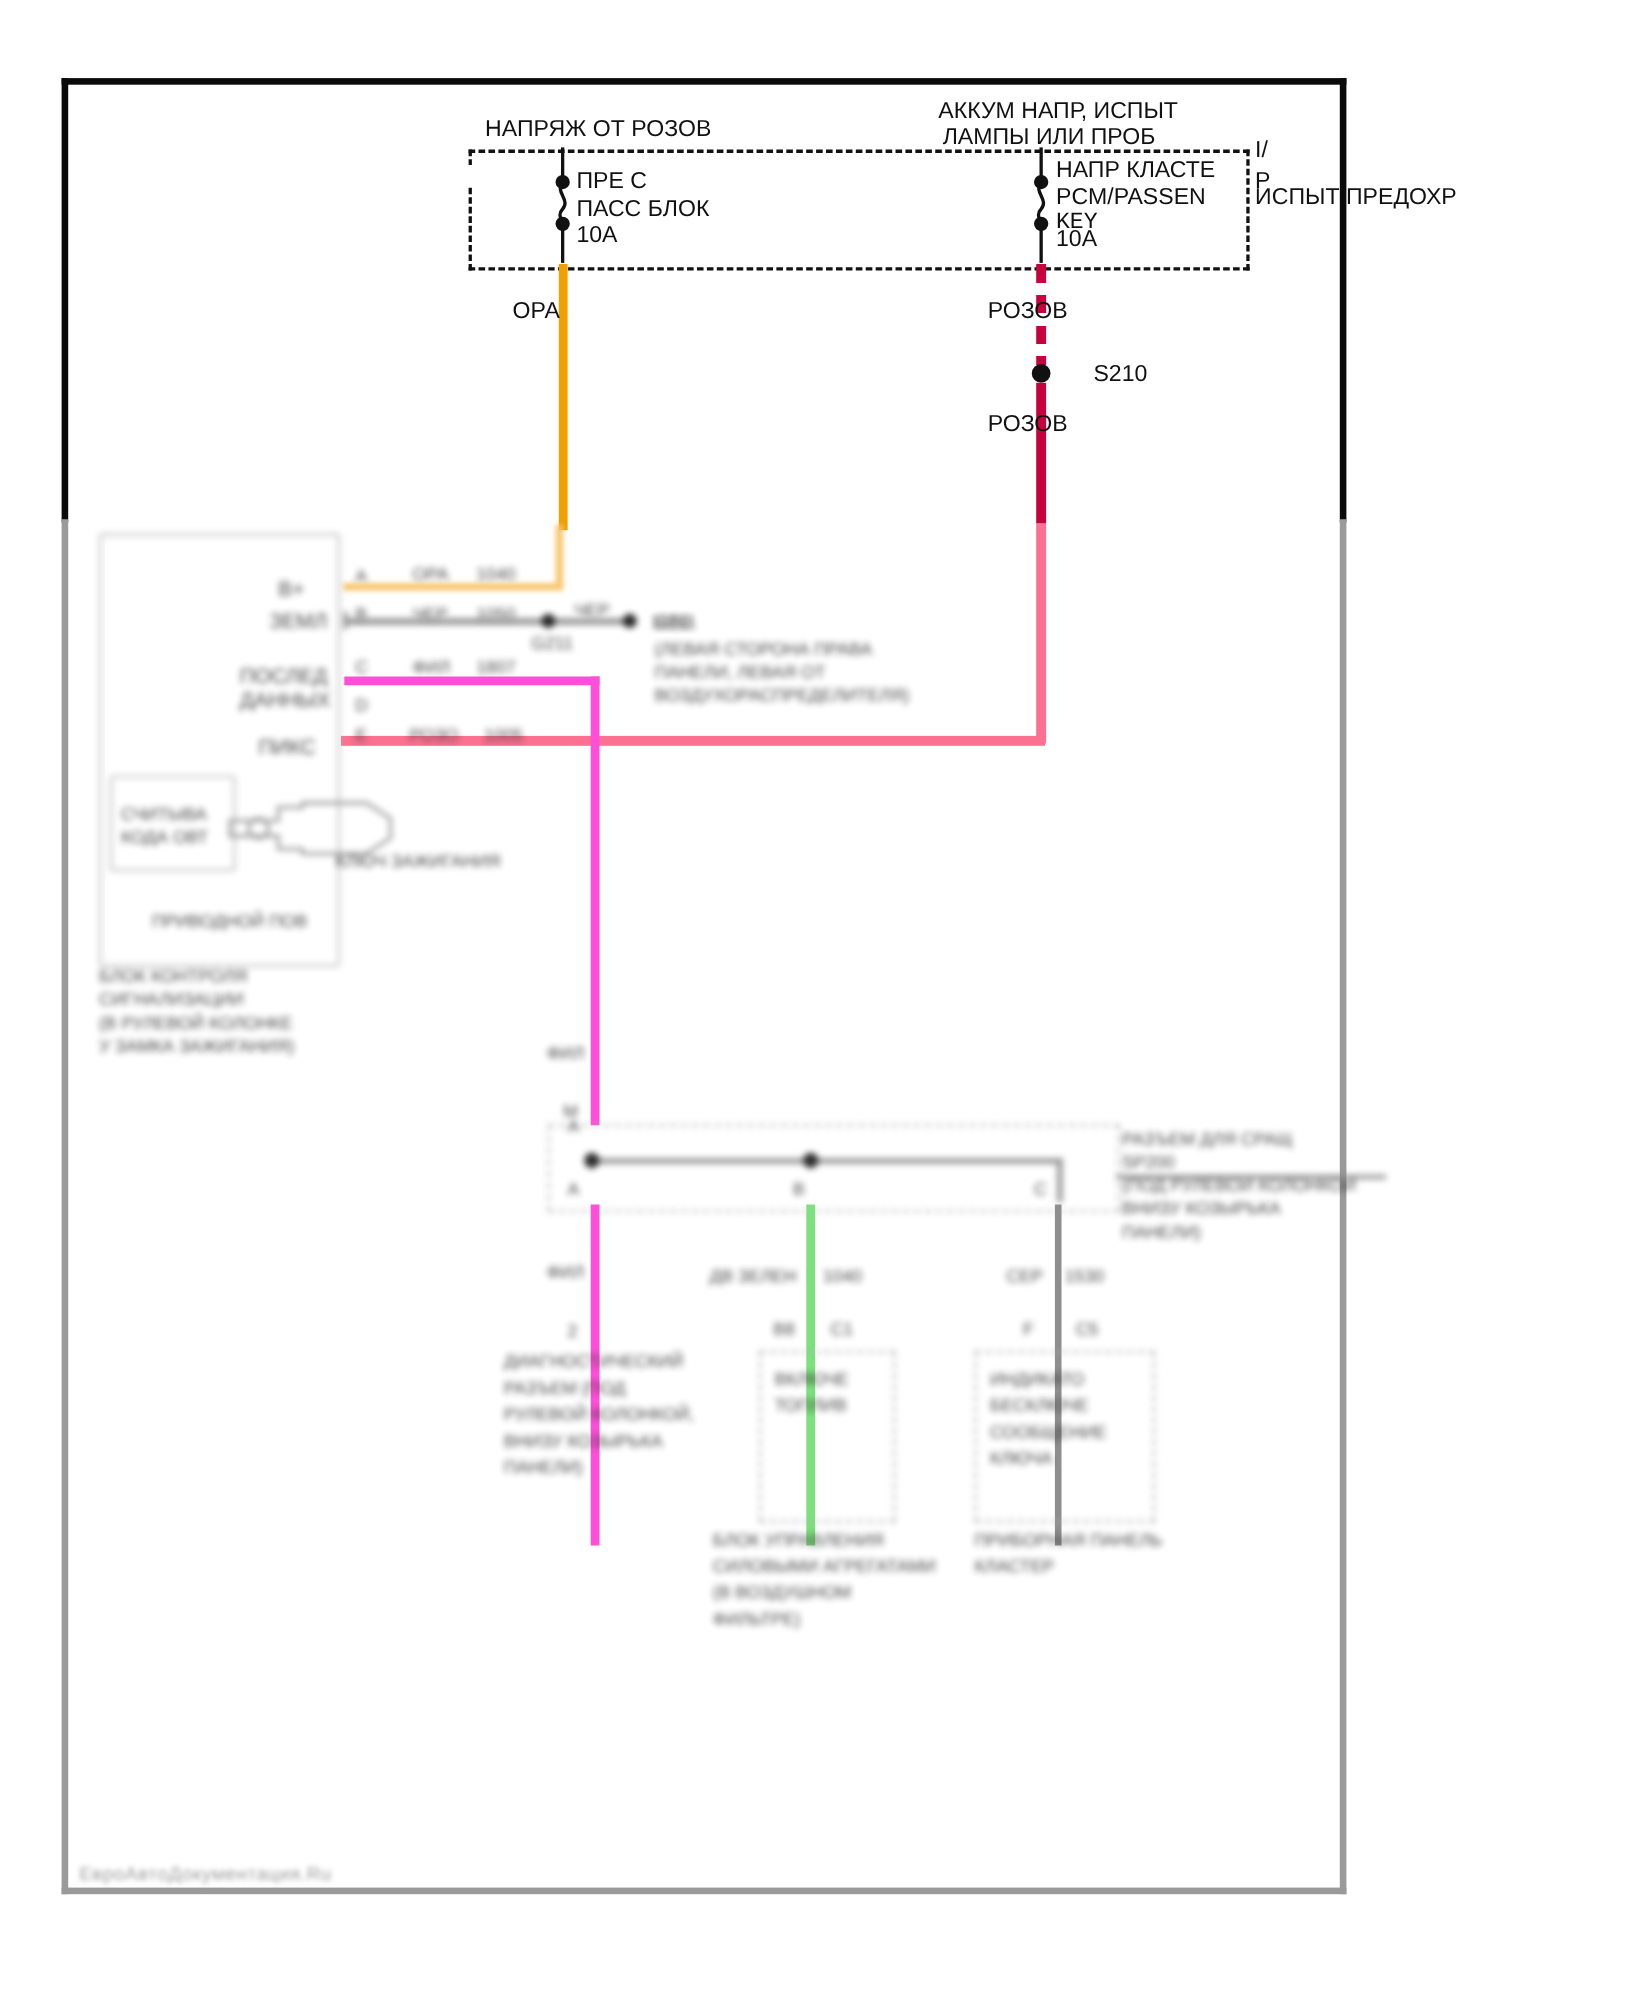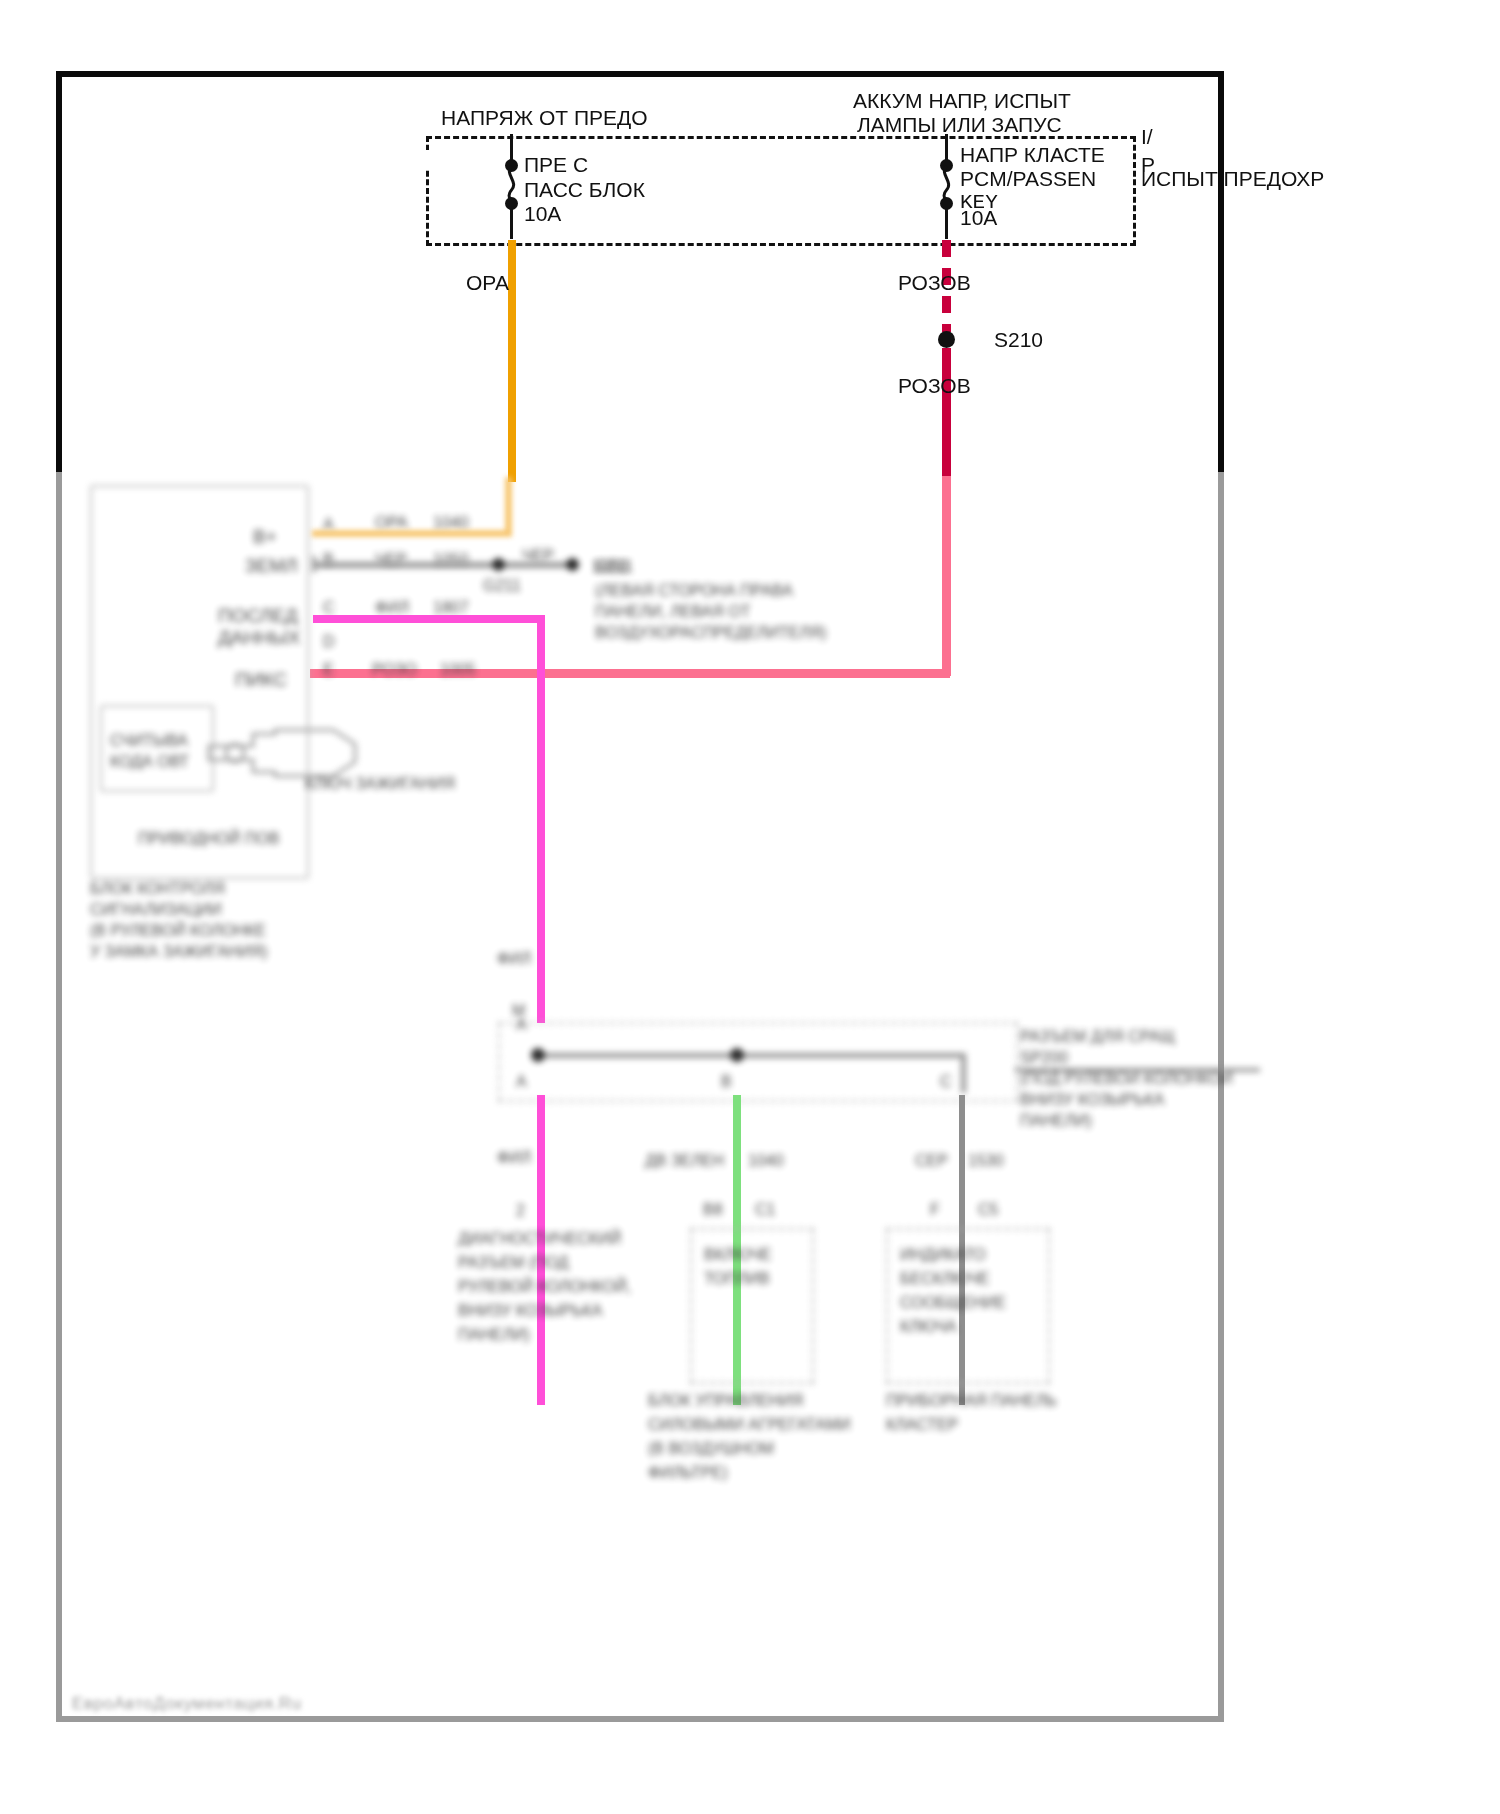--- a/index.html
+++ b/index.html
@@ -134,23 +134,23 @@
   <div class="frame-right-gray"></div>
   <div class="frame-bottom"></div>
 
   <div class="fusebox"></div>
   <div class="fusebox-open-left"></div>
 
   <div class="t" style="left:1141px;top:124px;">I/</div>
   <div class="t" style="left:1141px;top:152px;">P</div>
   <div class="t" style="left:1141px;top:166px;">ИСПЫТ ПРЕДОХР</div>
 
-  <div class="t" style="left:441px;top:105px;">НАПРЯЖ ОТ ПРЕДО</div>
+  <div class="t" style="left:441px;top:105px;">НАПРЯЖ ОТ РОЗОВ</div>
   <div class="t" style="left:853px;top:88px;">АККУМ НАПР, ИСПЫТ</div>
-  <div class="t" style="left:857px;top:112px;">ЛАМПЫ ИЛИ ЗАПУС</div>
+  <div class="t" style="left:857px;top:112px;">ЛАМПЫ ИЛИ ПРОБ</div>
 
   <div class="wire w-black" style="left:510px;top:134px;width:3px;height:31px;"></div>
   <div class="dot" style="left:505px;top:159px;width:13px;height:13px;"></div>
   <svg class="fuse-squiggle" style="left:500px;top:164px;" width="24" height="42" viewBox="0 0 24 42">
     <path d="M11.5 2 C4 10, 19 18, 11.5 26 C6 32, 11.5 36, 11.5 40" stroke="#111111" stroke-width="3" fill="none"></path>
   </svg>
   <div class="dot" style="left:505px;top:197px;width:13px;height:13px;"></div>
   <div class="wire w-black" style="left:510px;top:205px;width:3px;height:34px;"></div>
 
   <div class="t" style="left:524px;top:152px;">ПРЕ С</div>

